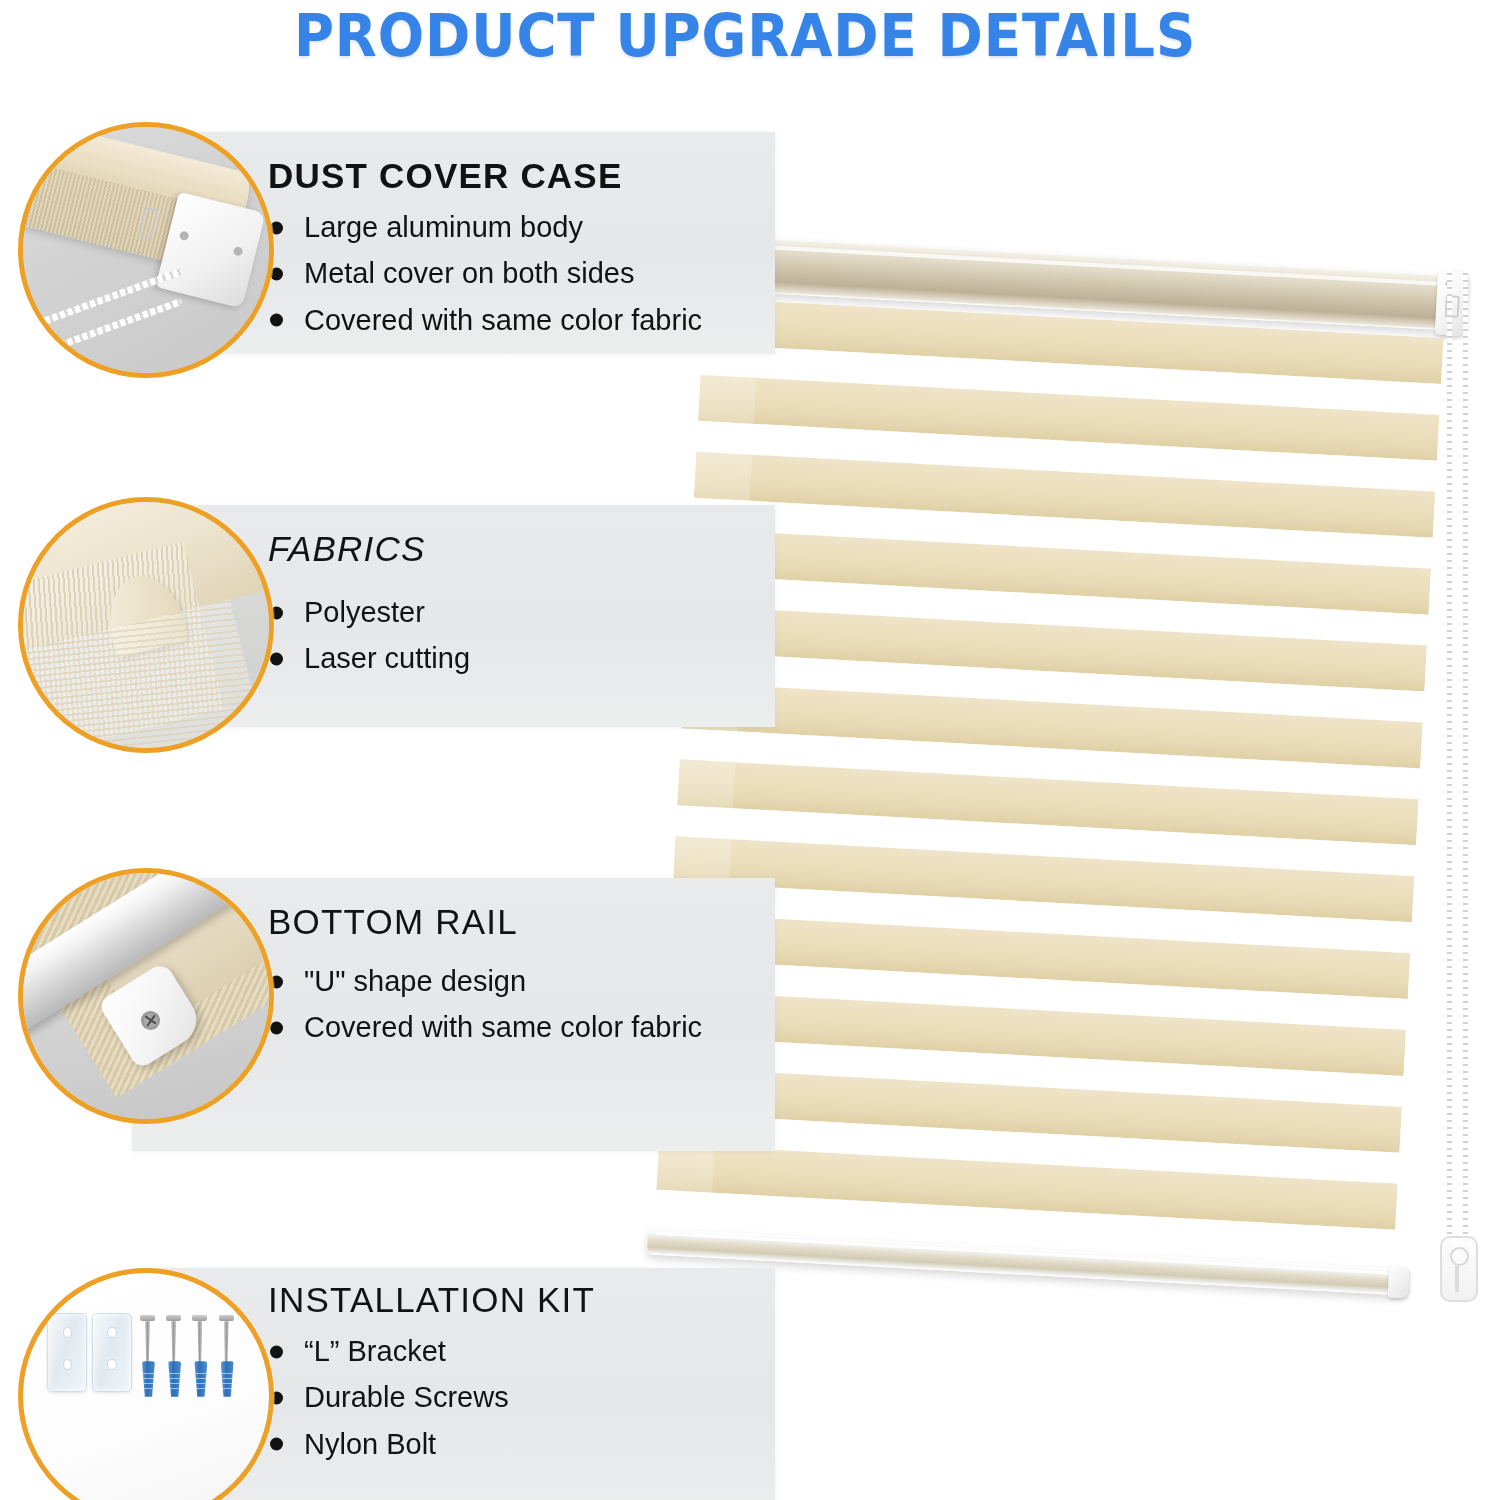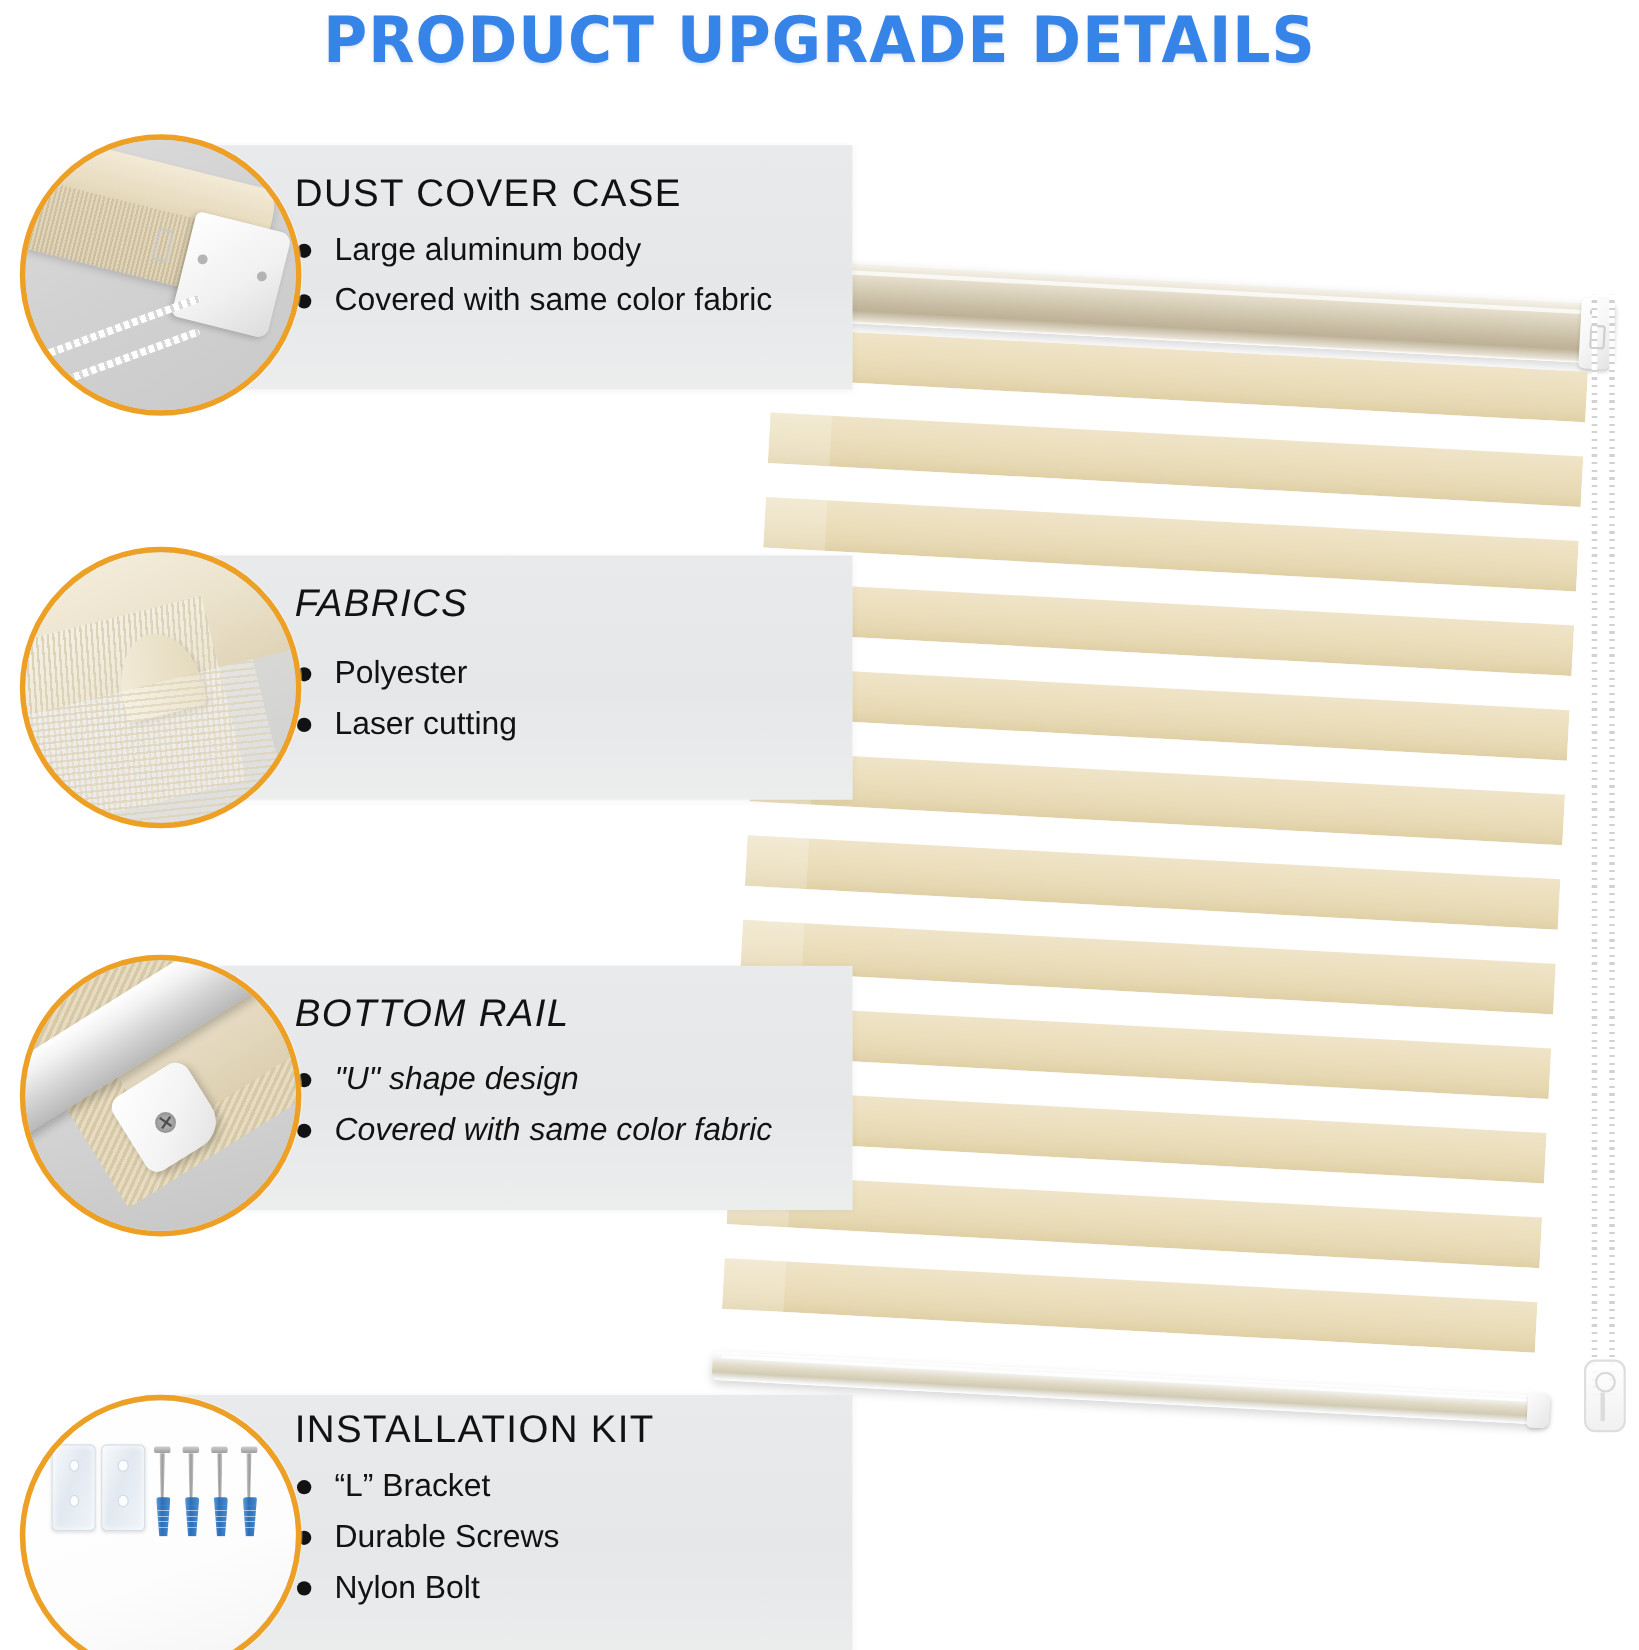--- a/index.html
+++ b/index.html
@@ -274,23 +274,24 @@
       <div class="brl"></div>
       <div class="brcap"></div>
     </div>
   </div>
 
   <div class="chain chainA"></div>
   <div class="chain chainB"></div>
   <div class="chainjoin"></div>
 
   <div class="panel" style="left:132px;top:132px;width:643px;height:222px;">
-    <div class="ptitle" style="left:136px;top:24px;">DUST COVER CASE</div>
+    <div class="ptitle" style="left:136px;top:24px;font-weight:bold;">DUST COVER CASE</div>
     <ul class="blist" style="left:136px;top:80px;">
       <li><span class="bull"></span><span>Large aluminum body</span></li>
+      <li><span class="bull"></span><span>Metal cover on both sides</span></li>
       <li><span class="bull"></span><span>Covered with same color fabric</span></li>
     </ul>
   </div>
   <div class="thumb" style="left:18px;top:122px;width:246px;height:246px;">
     <div class="inner">
       <div class="t1bg"></div>
       <div class="t1tube"></div>
       <div class="t1tube2"></div>
       <div class="t1cap"></div>
       <div class="t1hook"></div>
@@ -309,21 +310,21 @@
   <div class="thumb" style="left:18px;top:497px;width:246px;height:246px;">
     <div class="inner">
       <div class="t2bg"></div>
       <div class="t2top"></div>
       <div class="t2mesh"></div>
       <div class="t2fold"></div>
       <div class="t2mesh2"></div>
     </div>
   </div>
 
-  <div class="panel" style="left:132px;top:878px;width:643px;height:222px;font-style:italic;">
+  <div class="panel" style="left:132px;top:878px;width:643px;height:273px;">
     <div class="ptitle" style="left:136px;top:24px;">BOTTOM RAIL</div>
     <ul class="blist" style="left:136px;top:88px;">
       <li><span class="bull"></span><span>"U" shape design</span></li>
       <li><span class="bull"></span><span>Covered with same color fabric</span></li>
     </ul>
   </div>
   <div class="thumb" style="left:18px;top:868px;width:246px;height:246px;">
     <div class="inner">
       <div class="t3bg"></div>
       <div class="t3fab"></div>

